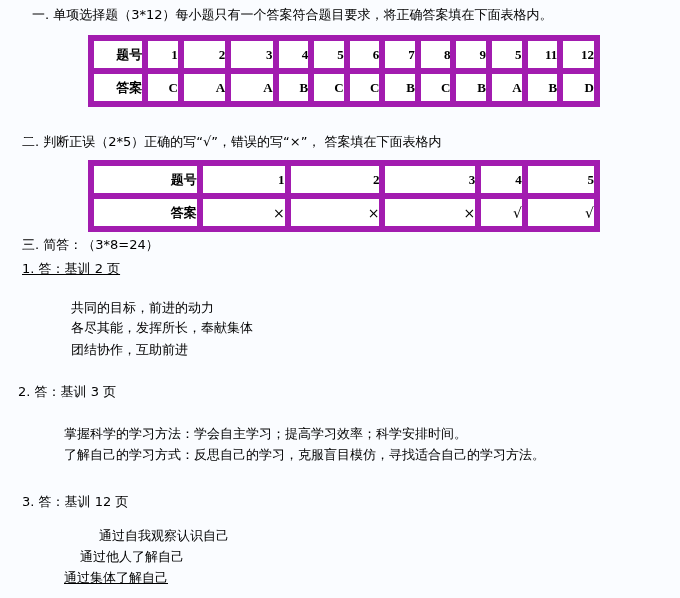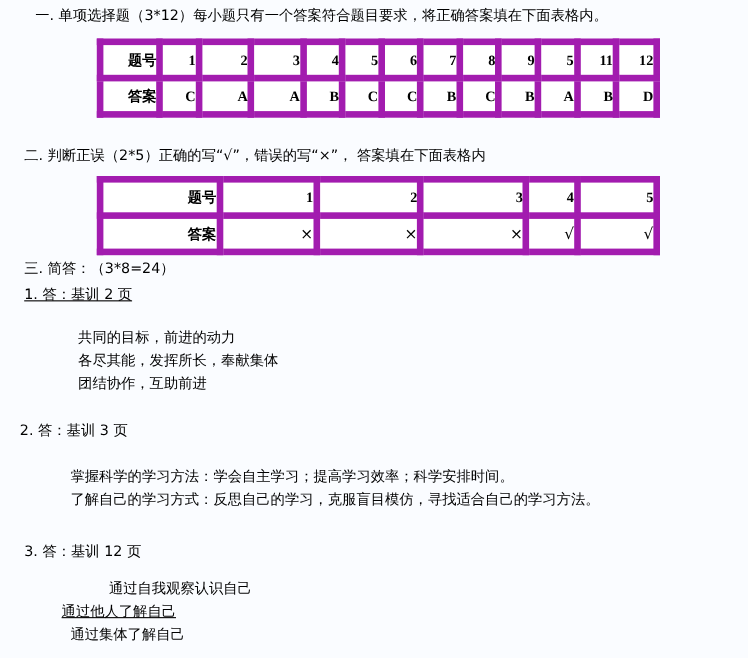--- a/index.html
+++ b/index.html
@@ -108,14 +108,14 @@
 <div class="line" style="left:71px;top:300px;">共同的目标，前进的动力</div>
 <div class="line" style="left:71px;top:321px;font-family:Liberation Mono, monospace;">各尽其能，发挥所长，奉献集体</div>
 <div class="line" style="left:71px;top:342px;">团结协作，互助前进</div>
 
 <div class="line" style="left:18px;top:384px;text-align:center;">2. 答：基训 3 页</div>
 <div class="line" style="left:64px;top:426px;">掌握科学的学习方法：学会自主学习；提高学习效率；科学安排时间。</div>
 <div class="line" style="left:64px;top:447px;">了解自己的学习方式：反思自己的学习，克服盲目模仿，寻找适合自己的学习方法。</div>
 
 <div class="line" style="left:22px;top:494px;">3. 答：基训 12 页</div>
 <div class="line" style="left:64px;top:528px;margin-left:35px;">通过自我观察认识自己</div>
-<div class="line" style="left:56px;top:549px;text-decoration:underline;">通过他人了解自己</div>
-<div class="line" style="left:64px;top:570px;">通过集体了解自己</div>
+<div class="line" style="left:80px;top:549px;">通过他人了解自己</div>
+<div class="line" style="left:64px;top:570px;text-decoration:underline;">通过集体了解自己</div>
 
 </body></html>

